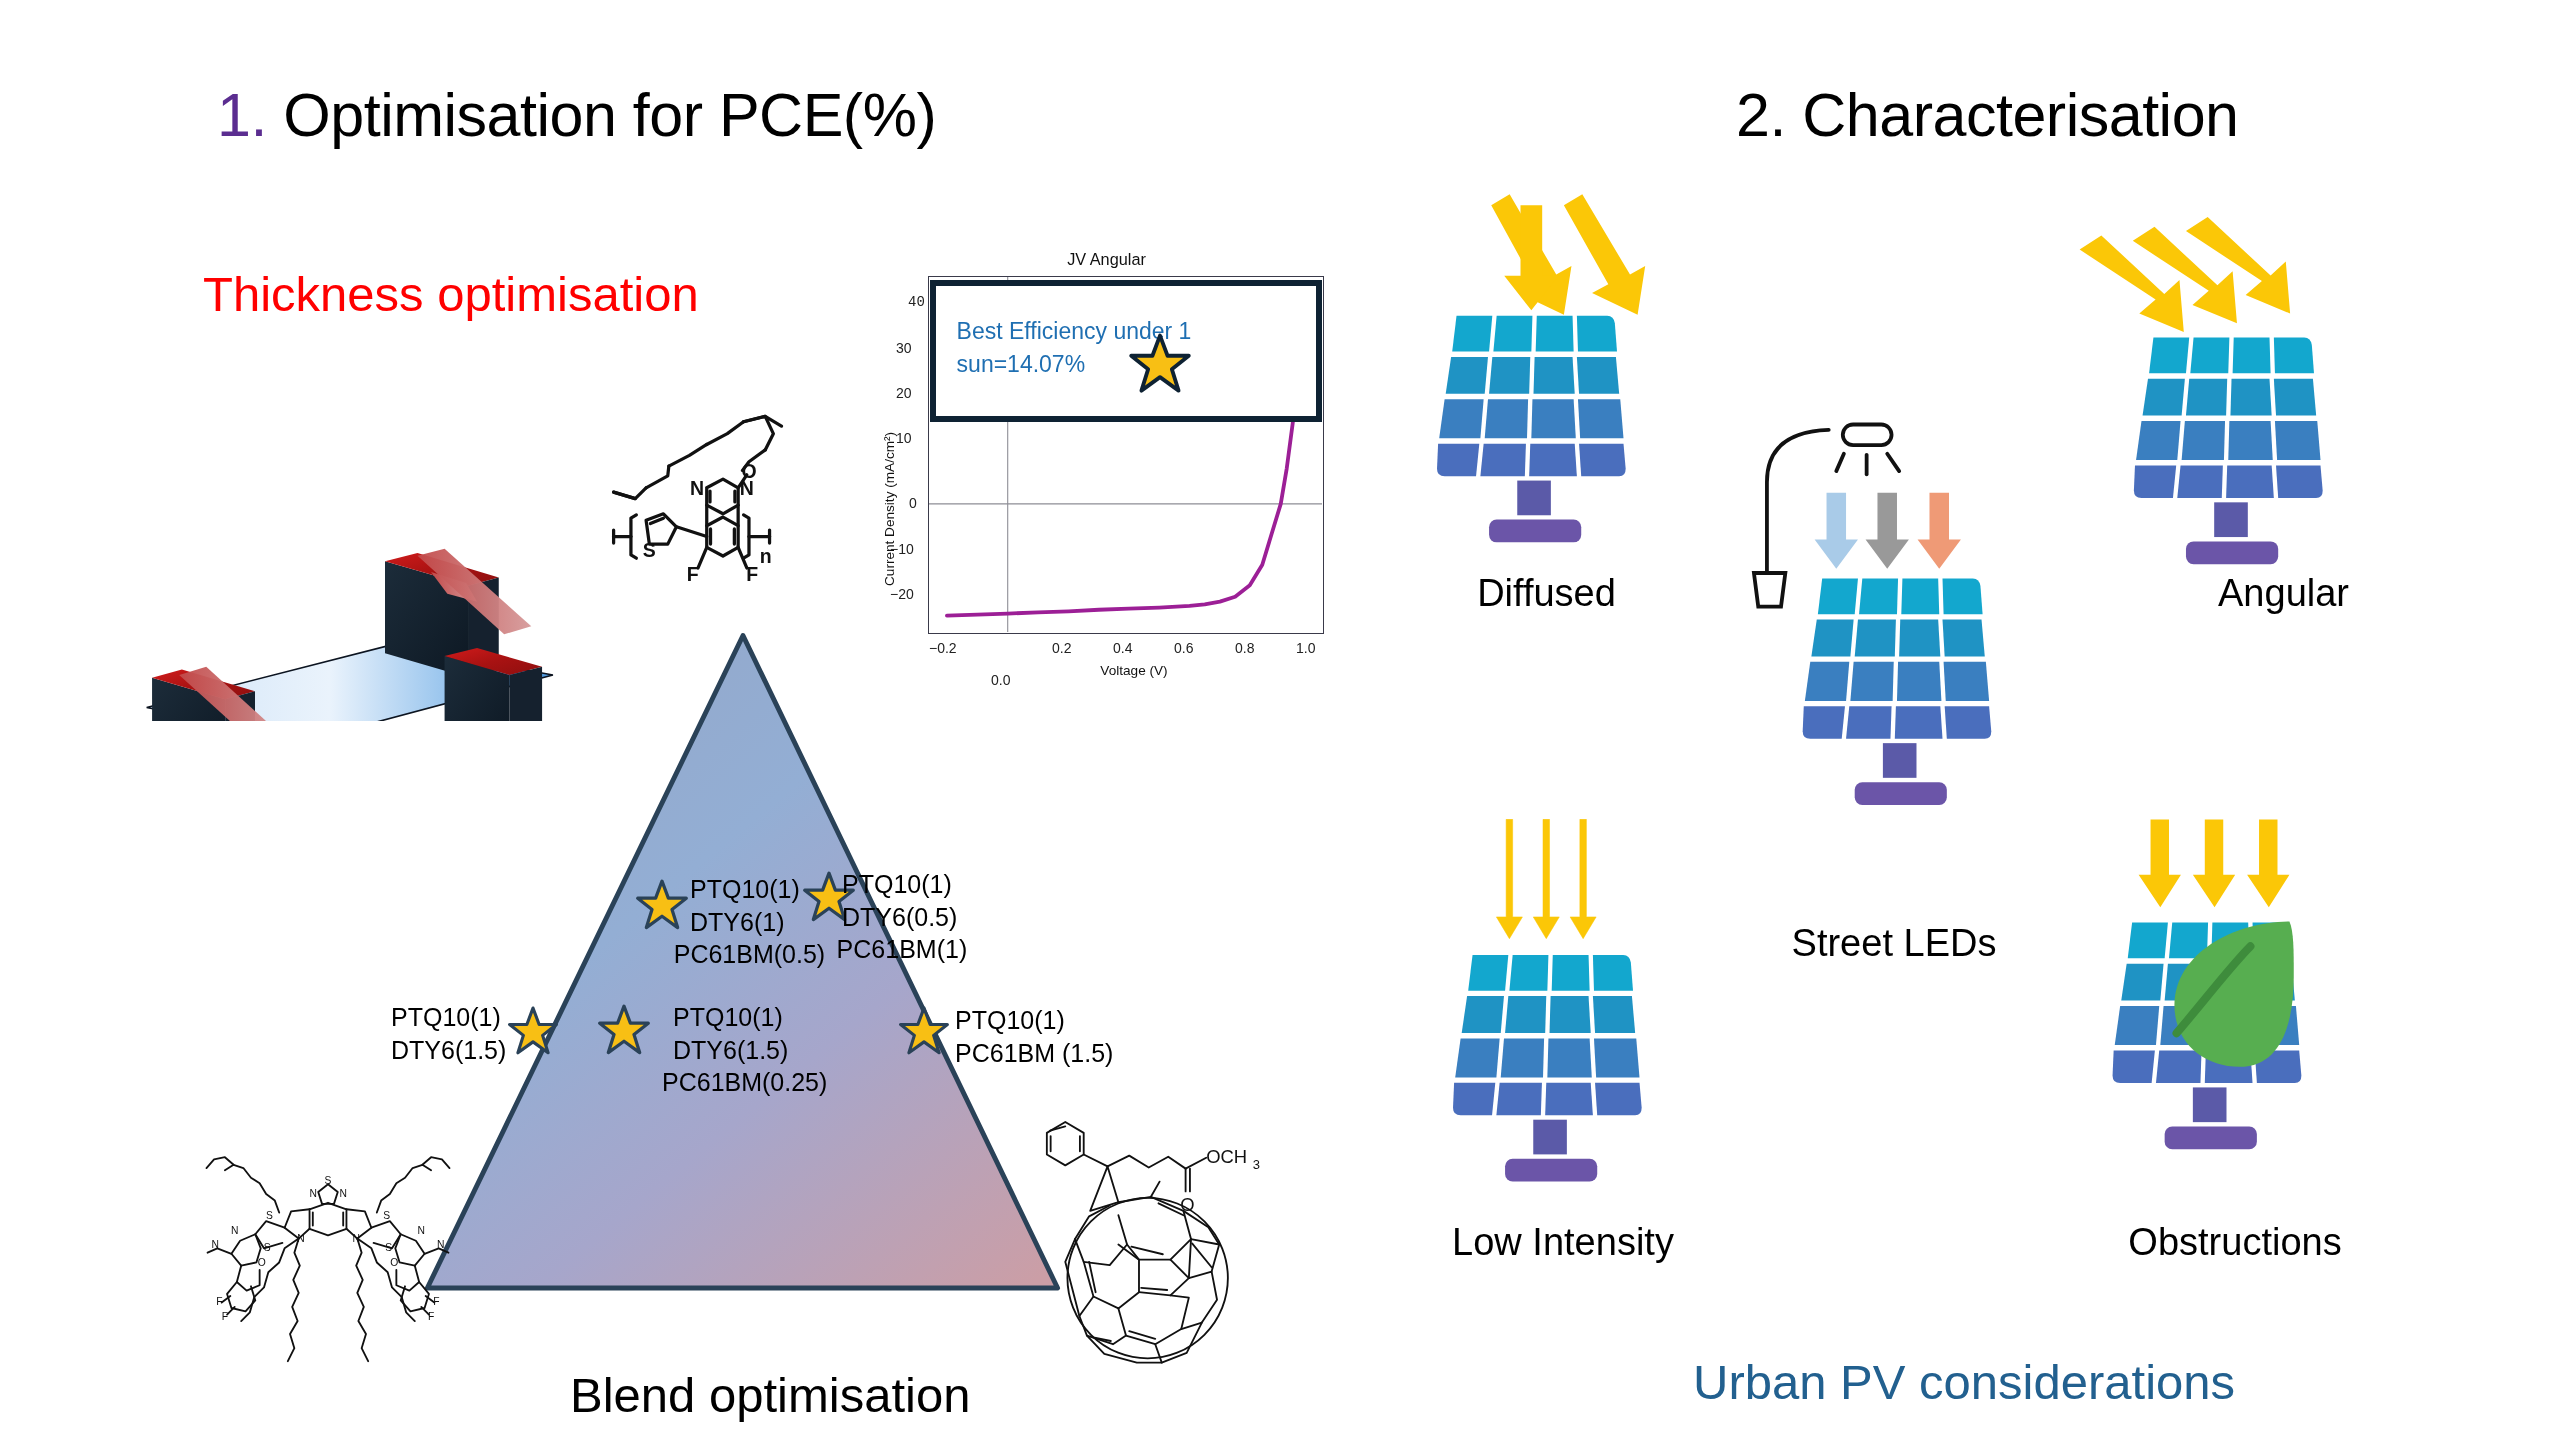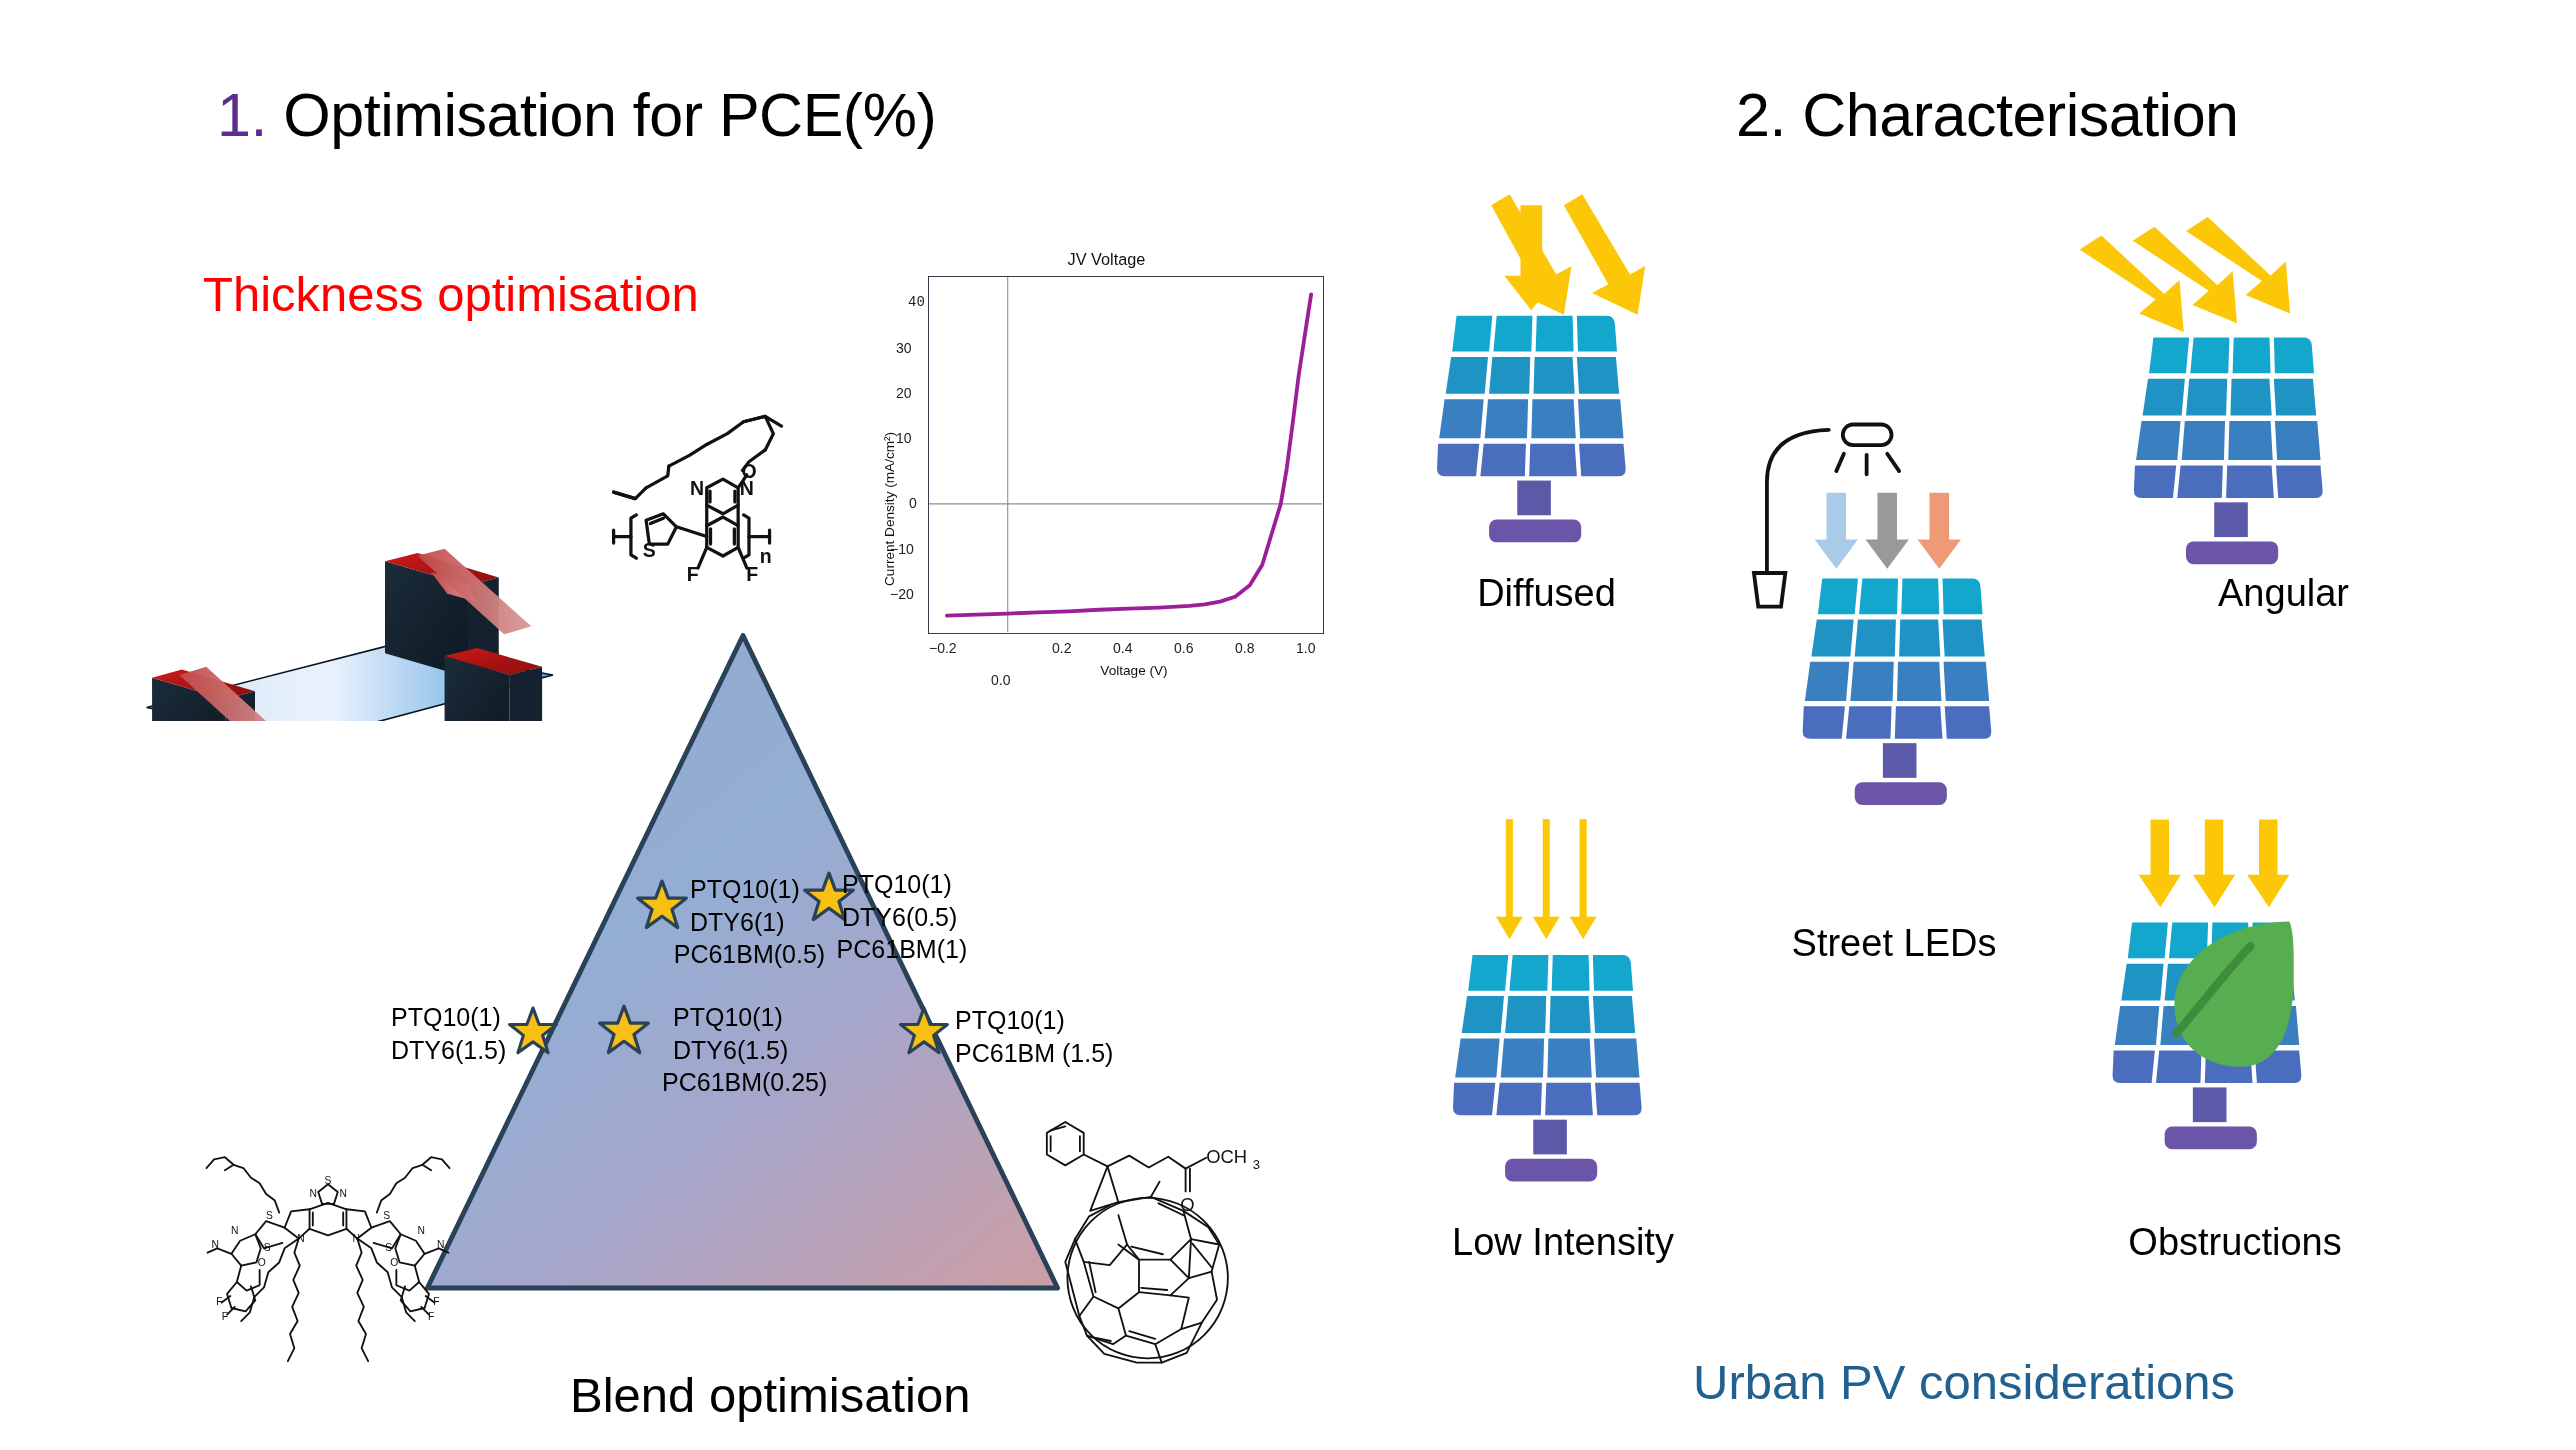--- a/index.html
+++ b/index.html
@@ -96,21 +96,21 @@
       <polygon points="280,545 335,530 335,675 280,690" fill="#15212e"></polygon>
     </g>
 
     <polygon points="90,395 140,380 300,525 250,540" fill="url(#redlight)" opacity="0.95"></polygon>
     <polygon points="530,175 580,162 740,305 690,320" fill="url(#redlight)" opacity="0.95"></polygon>
   </svg>
 </div>
 
 <div class="abs" id="jv-chart" style="left:868px;top:250px;width:477px;height:439px;">
 
-  <div class="jv-title" style="position:absolute;left:0;top:0;width:477px;">JV Voltage</div>
+  <div class="jv-title" style="position:absolute;left:0;top:0;width:477px;">JV Angular</div>
 
   <div class="jv-ylab" style="left:14px;top:336px;">Current Density (mA/cm²)</div>
 
   <div class="jv-plot" style="left:60px;top:26px;width:396px;height:358px;">
     <svg width="393" height="355" viewBox="0 0 724 654" style="position:absolute;left:0;top:0;">
 
       <line x1="0" y1="418" x2="724" y2="418" stroke="#8d8d95" stroke-width="2"></line>
 
       <line x1="145" y1="0" x2="145" y2="654" stroke="#8d8d95" stroke-width="2"></line>
 
@@ -131,20 +131,28 @@
   <div class="tick" style="left:61px;top:390px;">−0.2</div>
   <div class="tick" style="left:123px;top:390px;margin-top:32px;">0.0</div>
   <div class="tick" style="left:184px;top:390px;">0.2</div>
   <div class="tick" style="left:245px;top:390px;">0.4</div>
   <div class="tick" style="left:306px;top:390px;">0.6</div>
   <div class="tick" style="left:367px;top:390px;">0.8</div>
   <div class="tick" style="left:428px;top:390px;">1.0</div>
 
   <div class="jv-xlab" style="left:68px;top:413px;width:396px;">Voltage (V)</div>
 
+  <div class="annobox" style="left:62px;top:30px;width:392px;height:142px;">
+    <div class="annotext" style="left:20.6px;top:31px;">Best Efficiency under 1</div>
+    <div class="annotext" style="left:20.6px;top:64px;">sun=14.07%</div>
+
+    <svg class="star" style="left:192px;top:47px;" width="64" height="64" viewBox="0 0 100 100">
+      <polygon points="50,4 61.8,35.5 95,35.5 68.5,56.5 79,90 50,69 21,90 31.5,56.5 5,35.5 38.2,35.5" fill="#f8bf14" stroke="#0e2233" stroke-width="6" stroke-linejoin="round"></polygon>
+    </svg>
+  </div>
 </div>
 
 <div class="abs" style="left:581px;top:412px;width:206px;height:222px;">
   <svg width="206" height="222" viewBox="0 0 380 410">
     <g stroke="#111" stroke-width="6" fill="none" stroke-linecap="round" stroke-linejoin="round">
 
       <polyline points="300,18 340,8 370,26"></polyline>
       <polyline points="232,60 270,40 300,18"></polyline>
       <polyline points="300,18 340,8 355,40 340,70"></polyline>
       <polyline points="162,100 200,80 232,60"></polyline>

